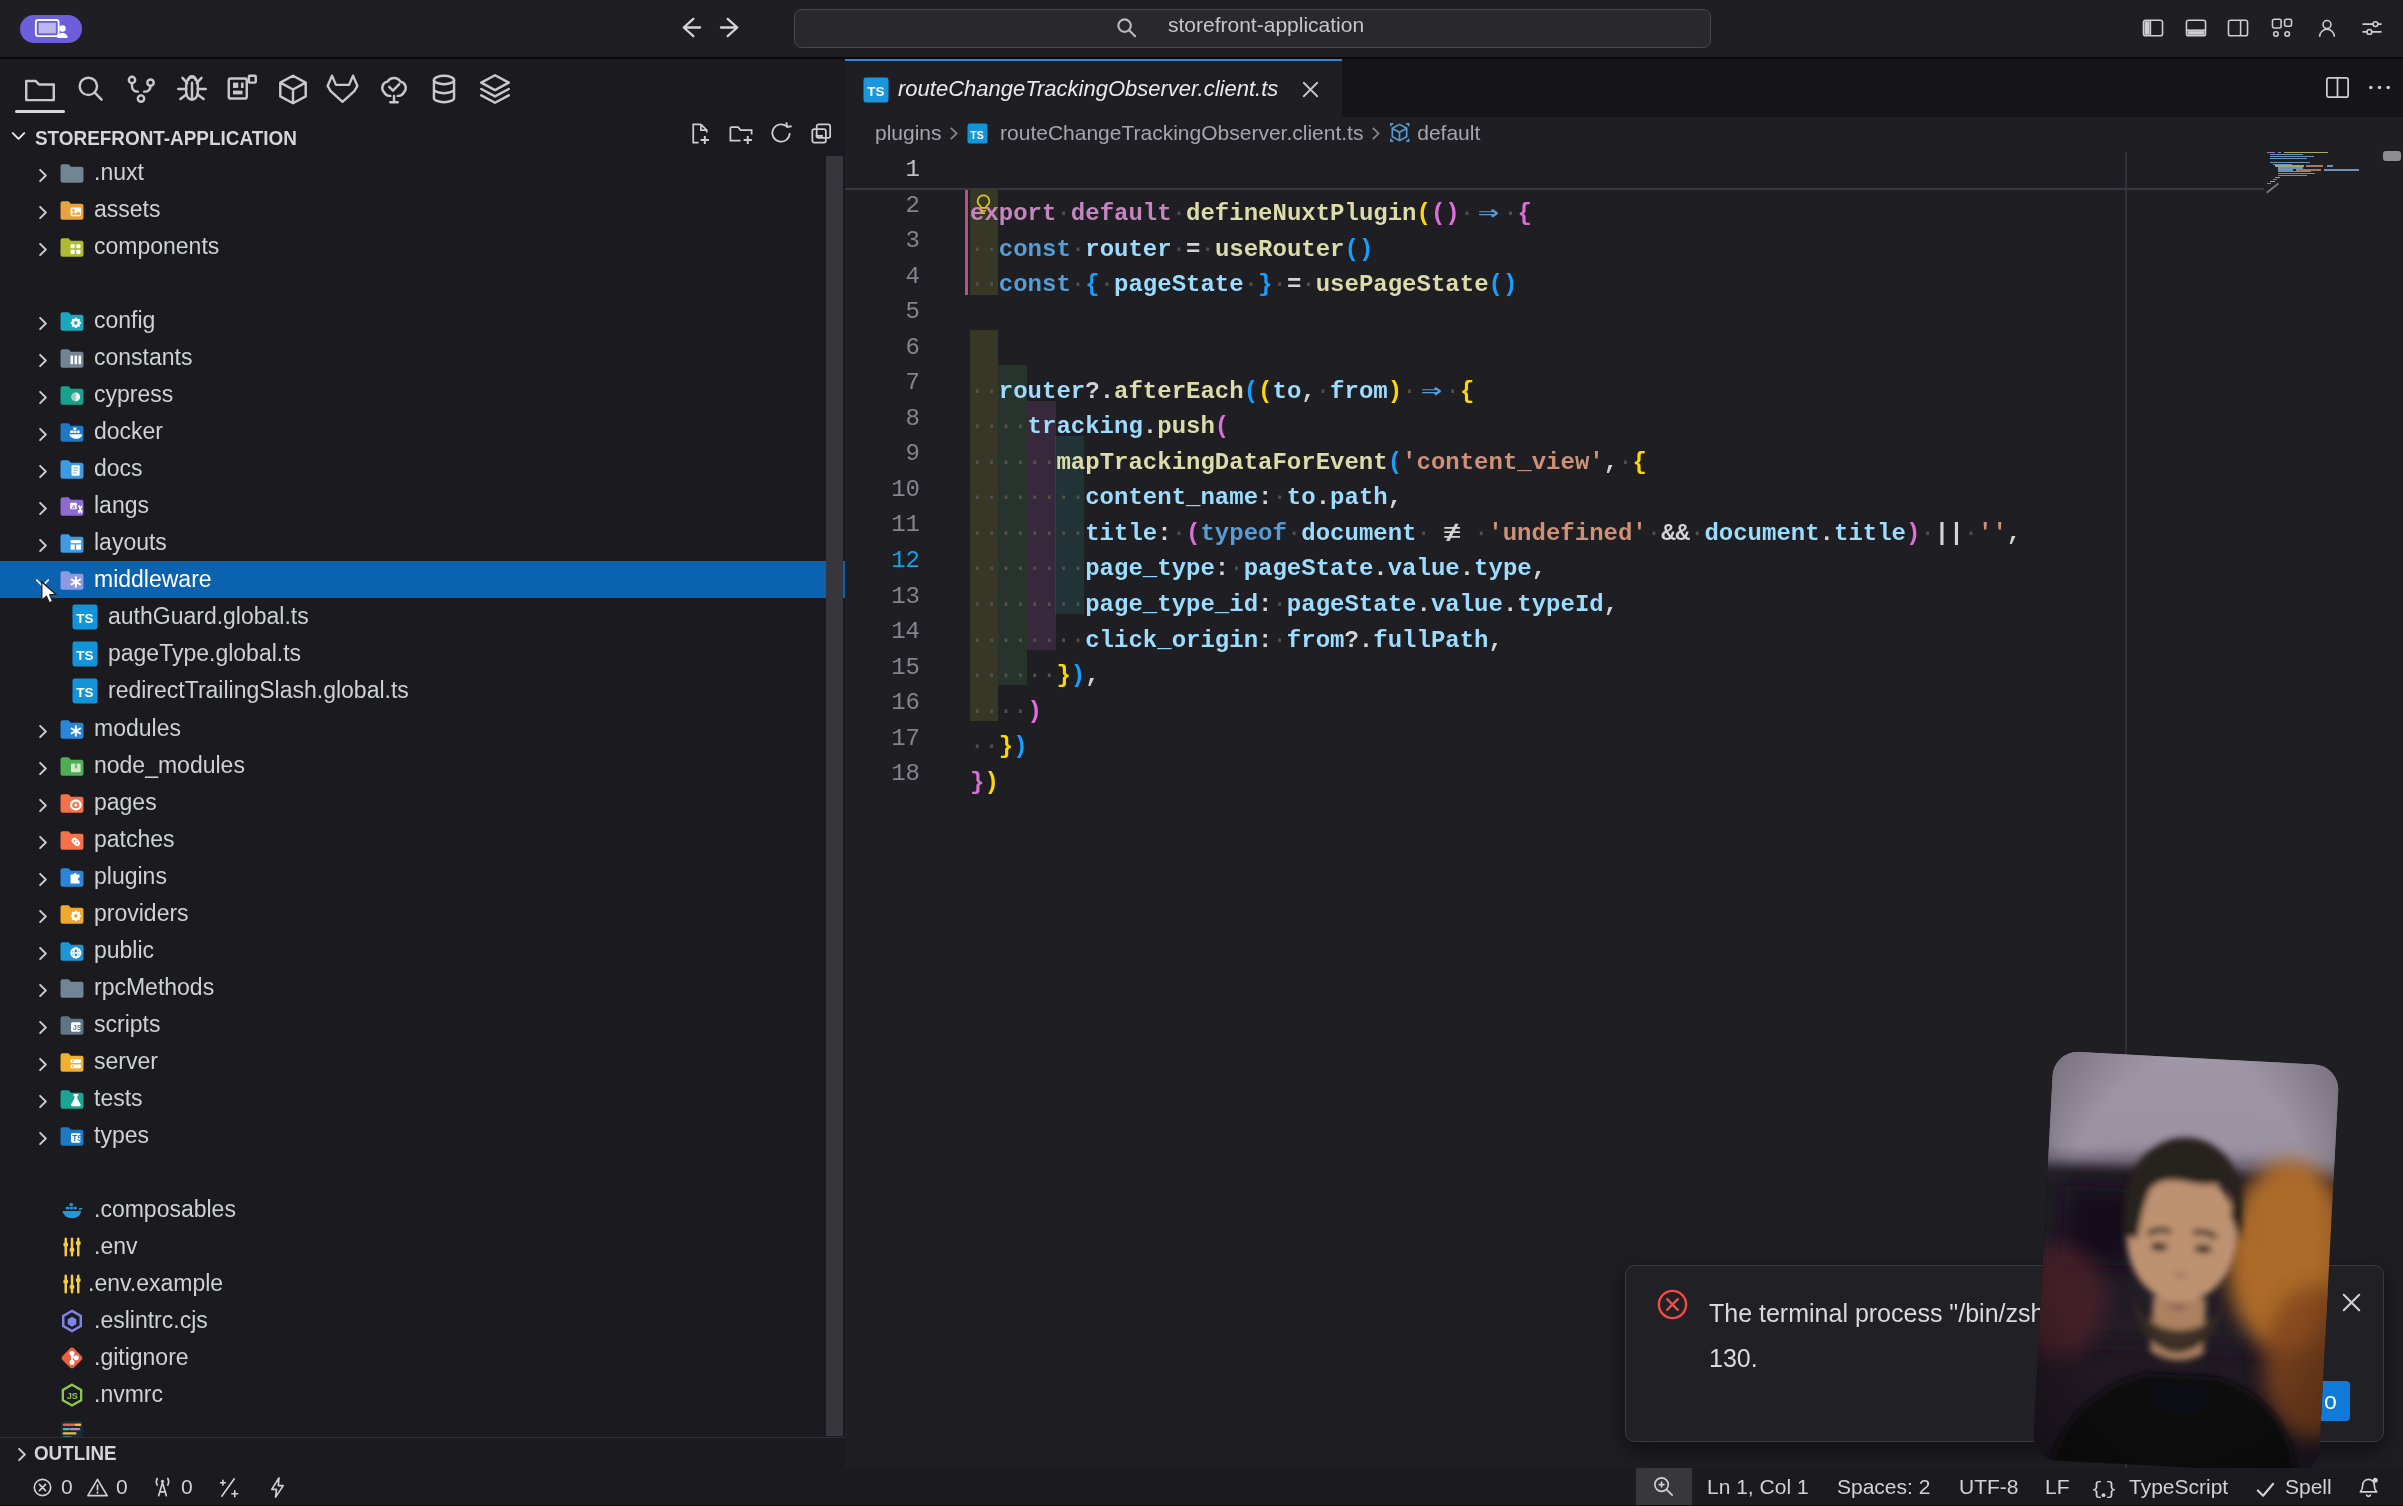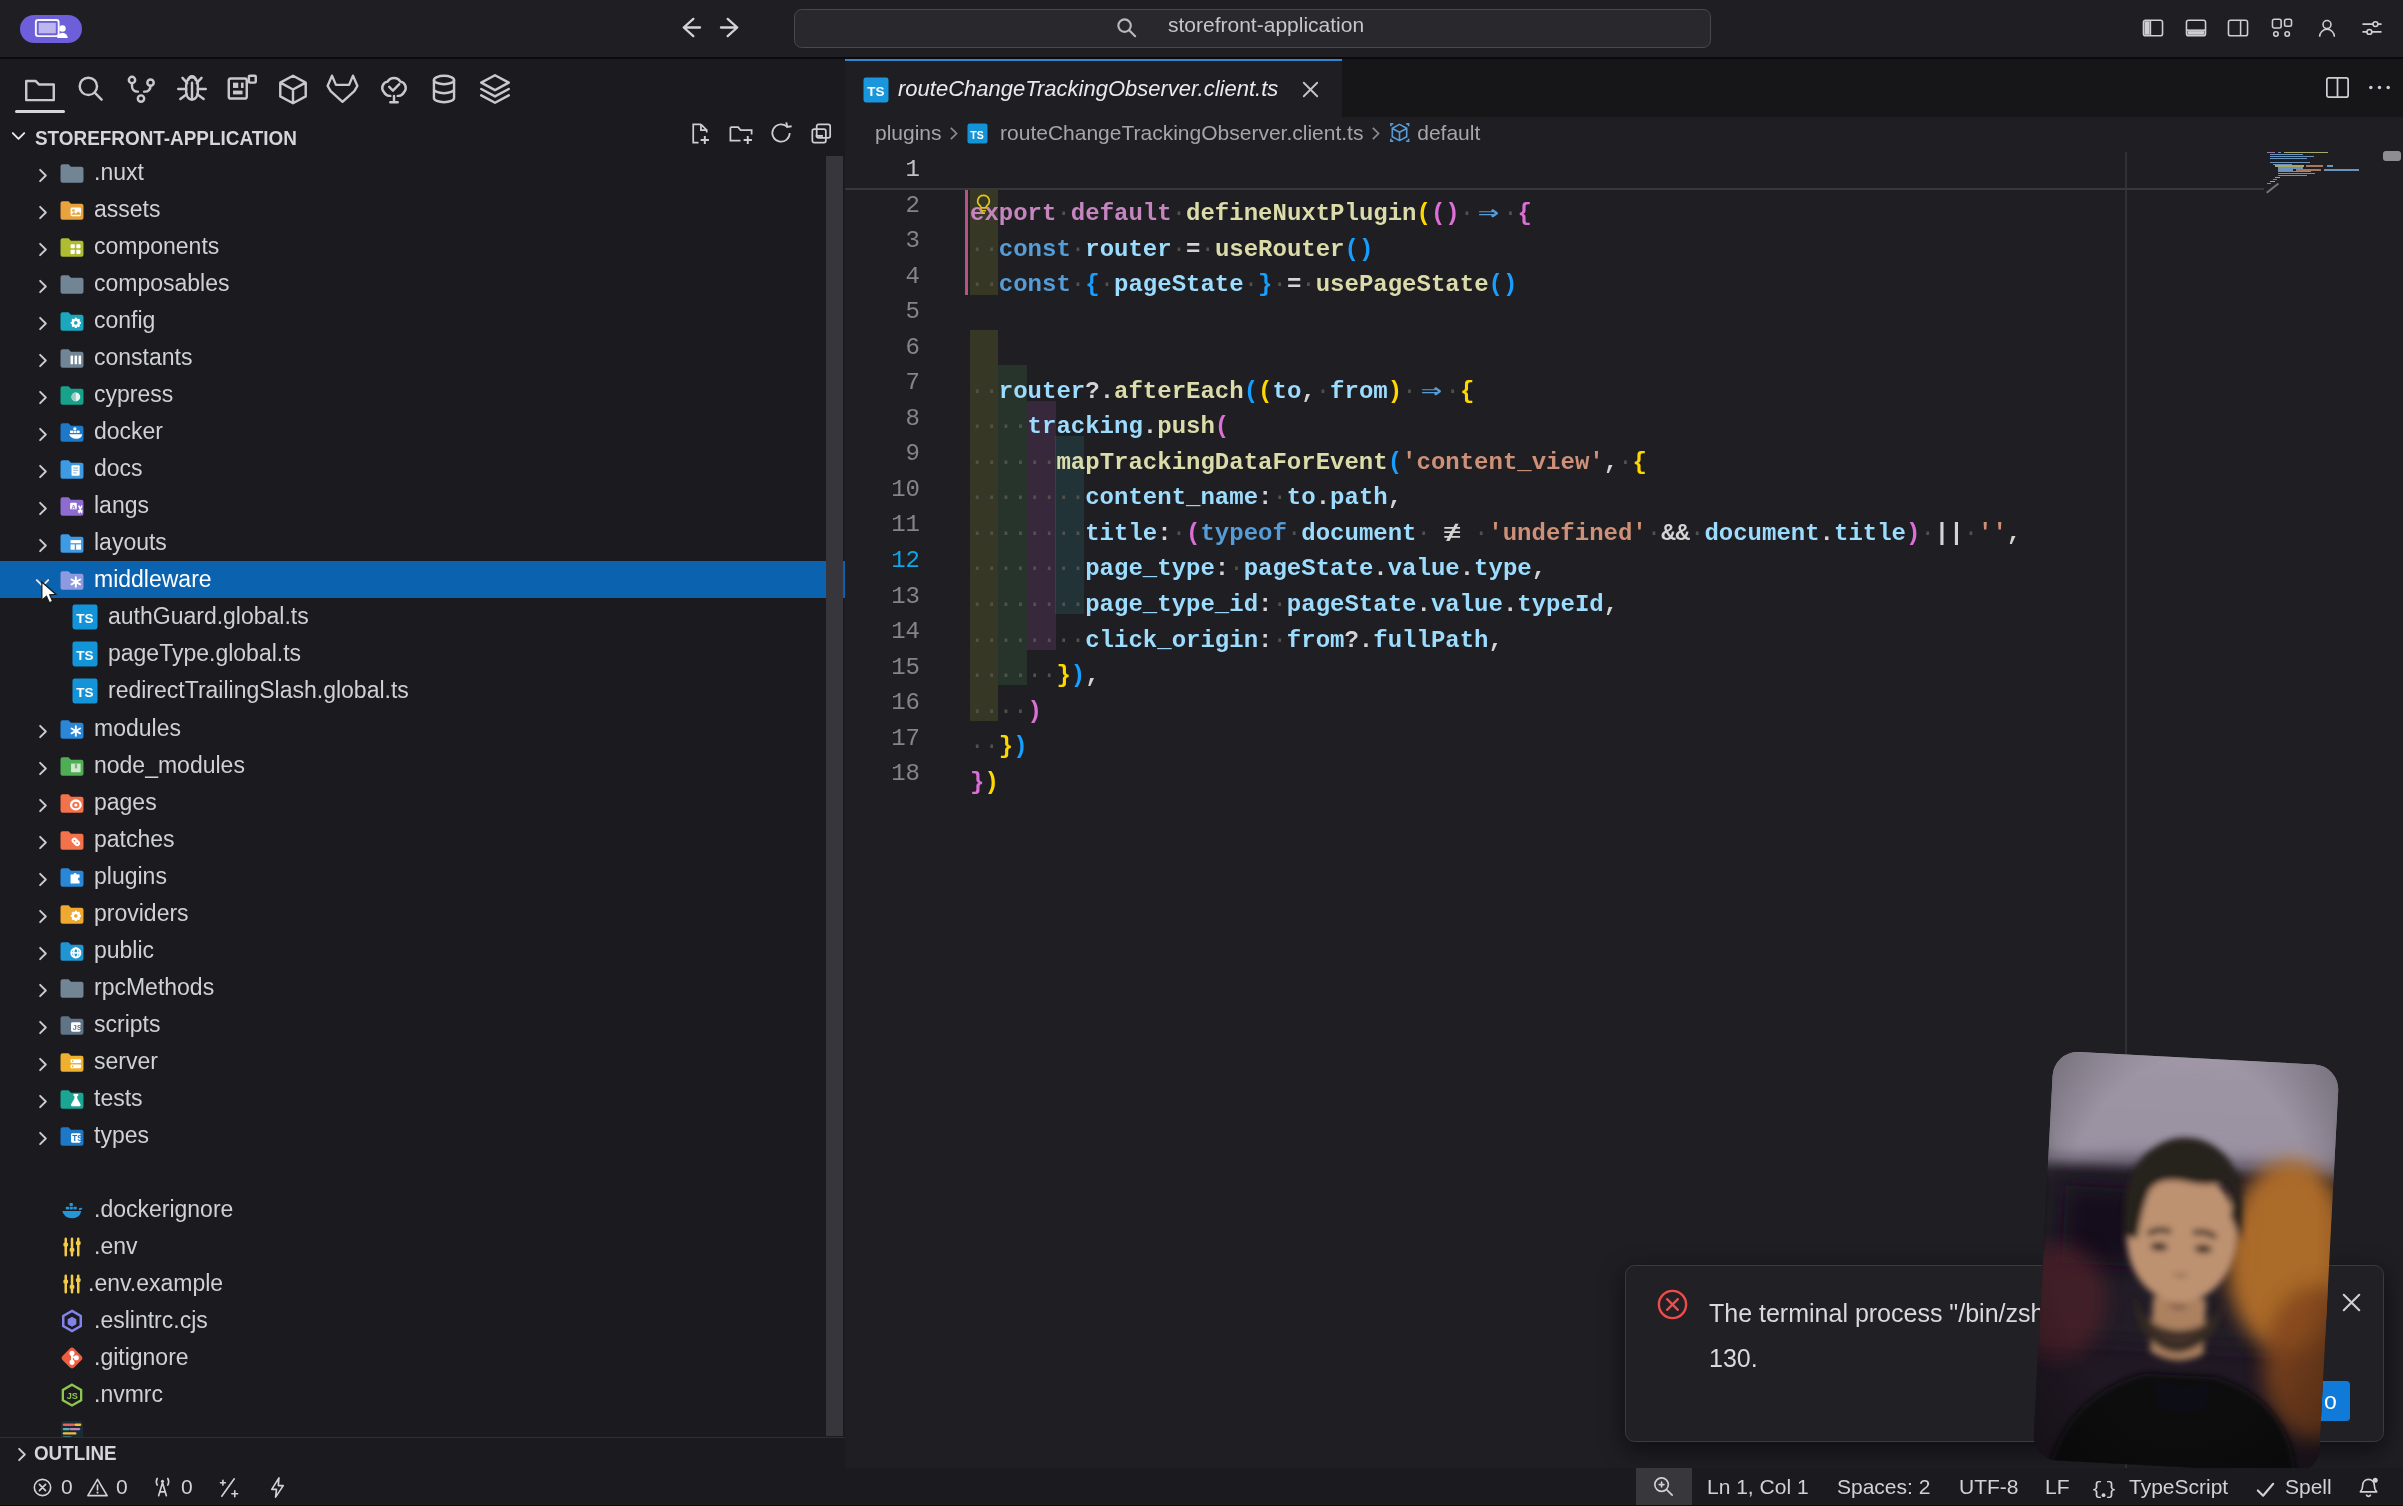--- a/index.html
+++ b/index.html
@@ -212,29 +212,20 @@
           <path d="M1.5 4.5 a2.2 2.2 0 0 1 2.2-2.2 h6.1 l2.6 2.6 h10.9 a2.2 2.2 0 0 1 2.2 2.2 v12.4 a2.2 2.2 0 0 1 -2.2 2.2 h-19.6 a2.2 2.2 0 0 1 -2.2-2.2 z" fill="#b0bc30"></path>
           <g fill="#fff">
             <rect x="12" y="8.5" width="4.4" height="4.4" rx="0.8"></rect>
             <rect x="18" y="8.5" width="4.4" height="4.4" rx="0.8"></rect>
             <rect x="12" y="14.3" width="4.4" height="4.4" rx="0.8"></rect>
             <rect x="18" y="14.3" width="4.4" height="4.4" rx="0.8"></rect>
           </g>
         </svg></span>
       <span class="lbl" style="left:94px;">components</span>
     </div>
-<div class="row" style="top:148px;">
-      <span class="abs" style="left:33px;top:9.6px;"><svg width="19" height="19" viewBox="0 0 16 16">
-          <path d="M6 3.2 L10.8 8 L6 12.8" fill="none" stroke="#cdcdd1" stroke-width="1.6" stroke-linecap="round" stroke-linejoin="round"></path>
-        </svg></span>
-      <span class="abs" style="left:59px;top:7.7px;"><svg width="26" height="22" viewBox="0 0 27 23" style="">
-          <path d="M1.5 4.5 a2.2 2.2 0 0 1 2.2-2.2 h6.1 l2.6 2.6 h10.9 a2.2 2.2 0 0 1 2.2 2.2 v12.4 a2.2 2.2 0 0 1 -2.2 2.2 h-19.6 a2.2 2.2 0 0 1 -2.2-2.2 z" fill="#718594"></path>
-        </svg></span>
-      <span class="lbl" style="left:94px;">composables</span>
-    </div>
 <div class="row" style="top:185px;">
       <span class="abs" style="left:33px;top:9.6px;"><svg width="19" height="19" viewBox="0 0 16 16">
           <path d="M6 3.2 L10.8 8 L6 12.8" fill="none" stroke="#cdcdd1" stroke-width="1.6" stroke-linecap="round" stroke-linejoin="round"></path>
         </svg></span>
       <span class="abs" style="left:59px;top:7.7px;"><svg width="26" height="22" viewBox="0 0 27 23" style="">
           <path d="M1.5 4.5 a2.2 2.2 0 0 1 2.2-2.2 h6.1 l2.6 2.6 h10.9 a2.2 2.2 0 0 1 2.2 2.2 v12.4 a2.2 2.2 0 0 1 -2.2 2.2 h-19.6 a2.2 2.2 0 0 1 -2.2-2.2 z" fill="#1ba7bd"></path>
           <circle cx="17.5" cy="13.5" r="3.1" fill="none" stroke="#fff" stroke-width="2.4"></circle>
           <g stroke="#fff" stroke-width="2.2">
             <path d="M17.5 8.2v2M17.5 16.8v2M12.2 13.5h2M20.8 13.5h2M13.7 9.7l1.4 1.4M19.9 15.9l1.4 1.4M21.3 9.7l-1.4 1.4M15.1 15.9l-1.4 1.4"></path>
           </g>
@@ -498,21 +489,21 @@
       <span class="abs" style="left:59px;top:5.8px;"><svg width="26" height="26" viewBox="0 0 27 27" style="">
           <g fill="#2596d8">
             <rect x="7" y="10" width="3.4" height="3" rx="0.5"></rect>
             <rect x="11" y="10" width="3.4" height="3" rx="0.5"></rect>
             <rect x="15" y="10" width="3.4" height="3" rx="0.5"></rect>
             <rect x="11" y="6.3" width="3.4" height="3" rx="0.5"></rect>
             <path d="M3.5 14.5 h19.5 c-0.5 4.5-4 7.5-9.2 7.5 -5.4 0-9-2.6-10.3-7.5z"></path>
             <path d="M20.5 12 c1.5-1 3-1 4 -0.2 -0.8 1.4-2 2-3.6 2z"></path>
           </g>
         </svg></span>
-      <span class="lbl" style="left:94px;">.dockerignore</span>
+      <span class="lbl" style="left:94px;">.composables</span>
     </div>
 <div class="row" style="top:1111px;">
       <span class="abs" style="left:59px;top:5.8px;"><svg width="26" height="26" viewBox="0 0 27 27" style="">
           <g stroke="#f3cb47" stroke-width="2.6" stroke-linecap="round">
             <path d="M7 5v17M13.5 5v17M20 5v17"></path>
           </g>
           <g fill="#f3cb47">
             <rect x="4.6" y="9" width="4.8" height="4" rx="1"></rect>
             <rect x="11.1" y="14.5" width="4.8" height="4" rx="1"></rect>
             <rect x="17.6" y="7.5" width="4.8" height="4" rx="1"></rect>

